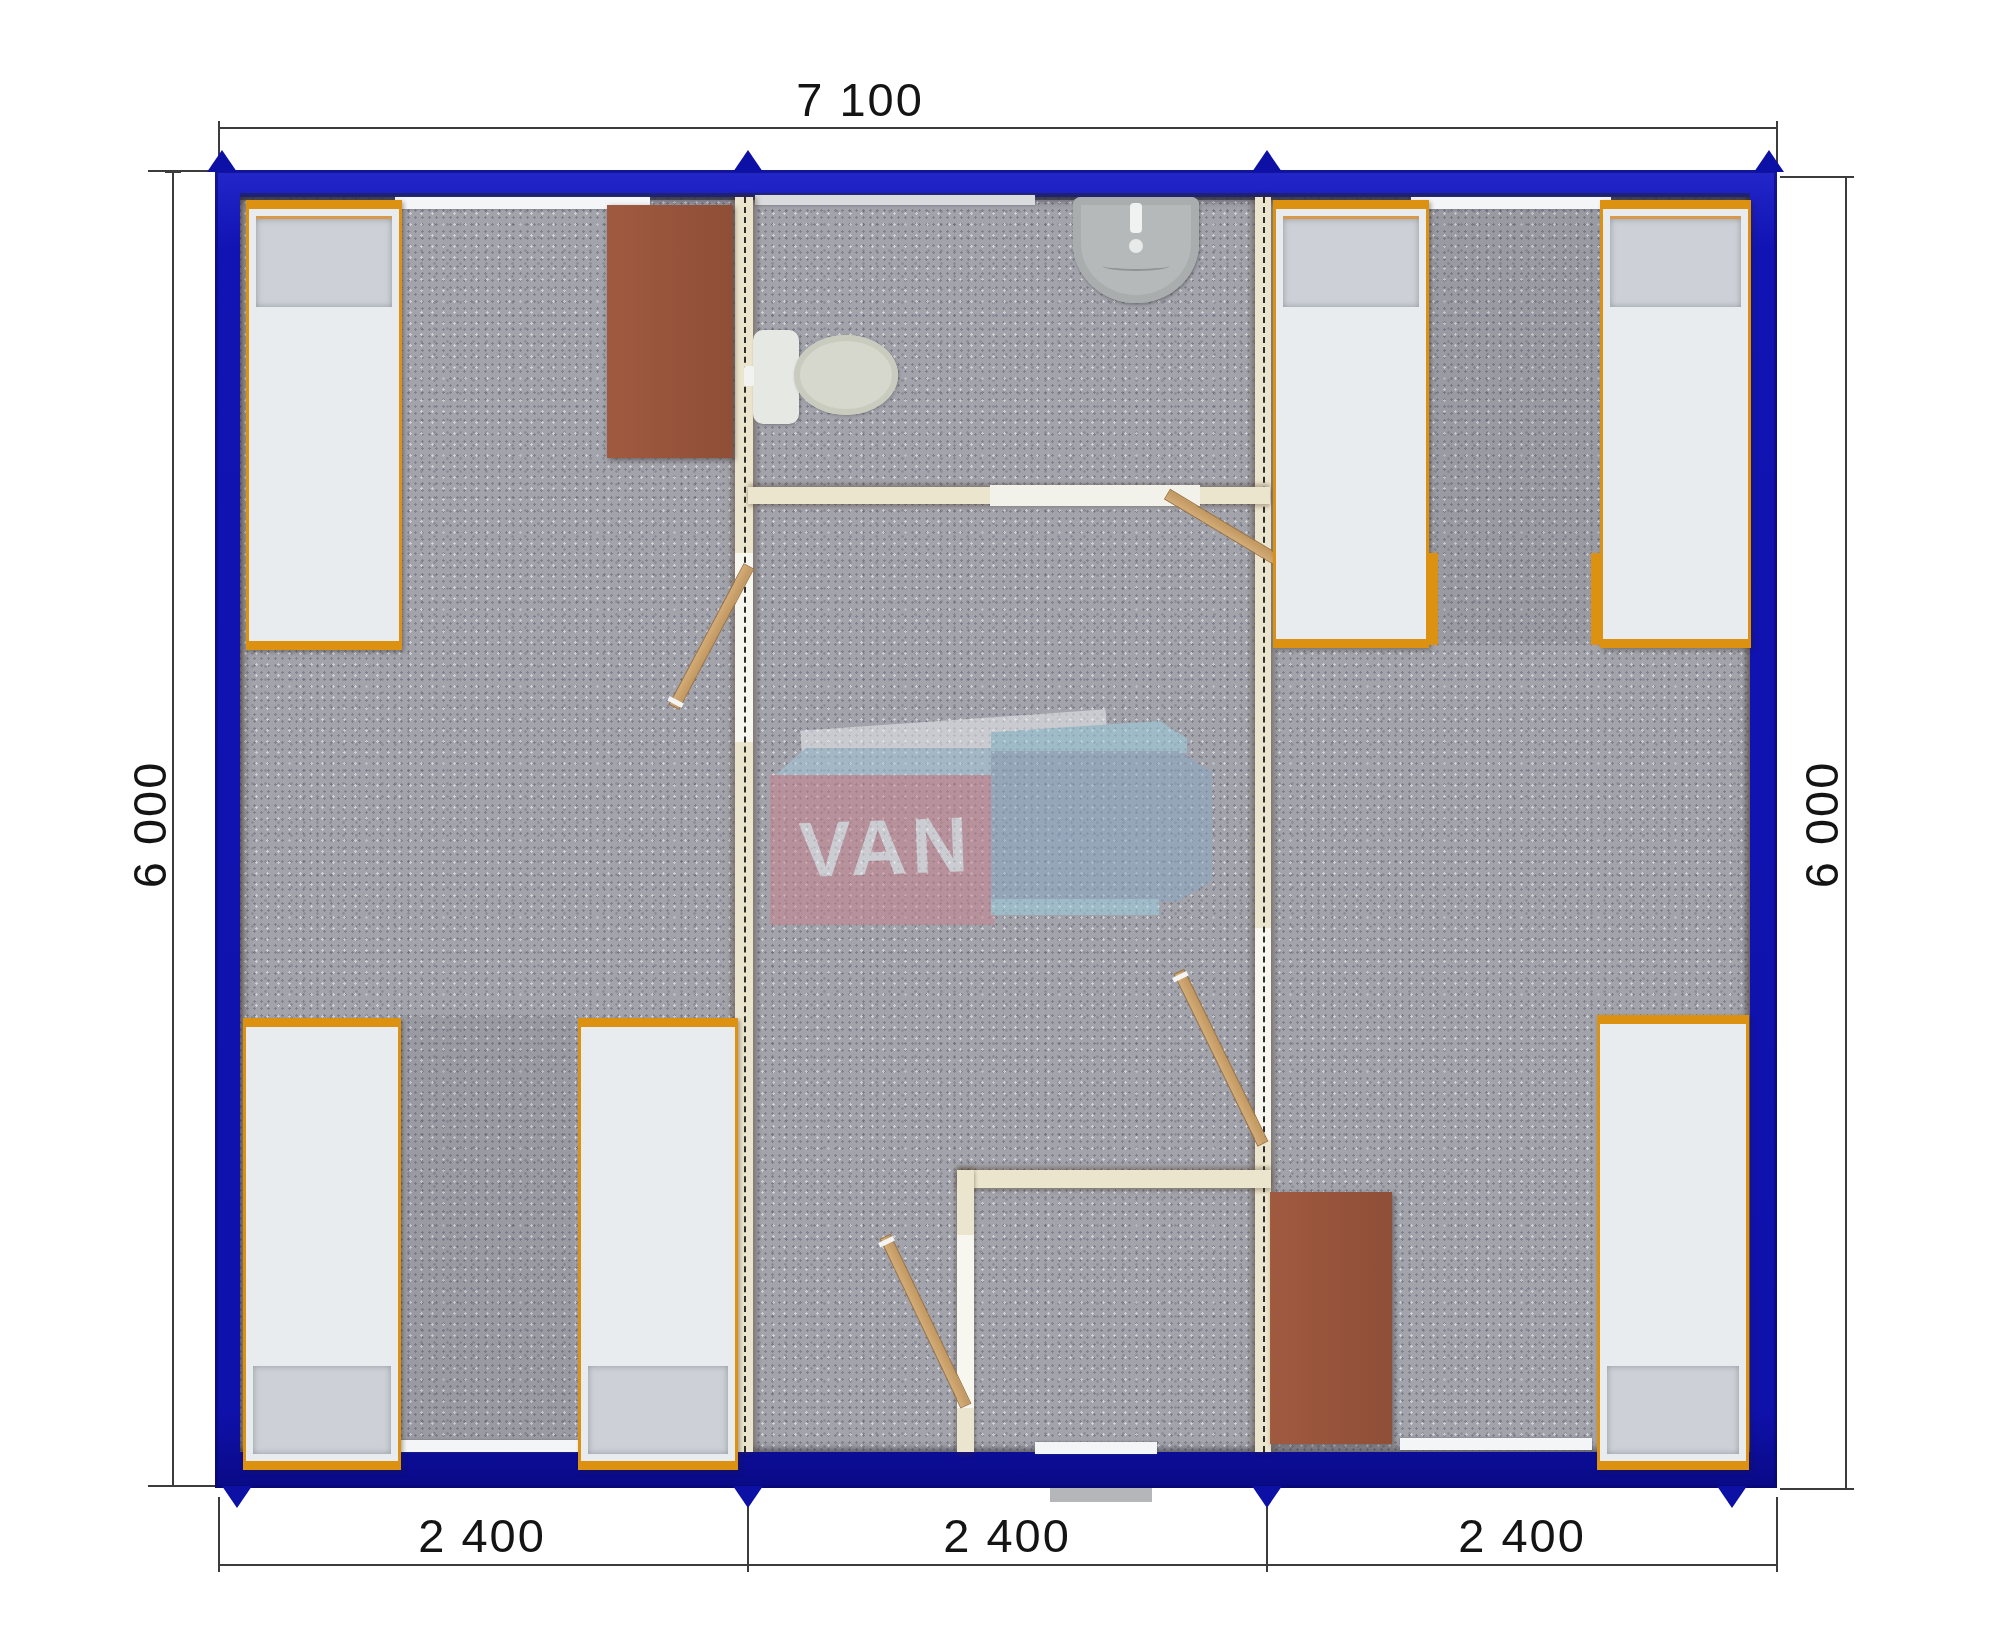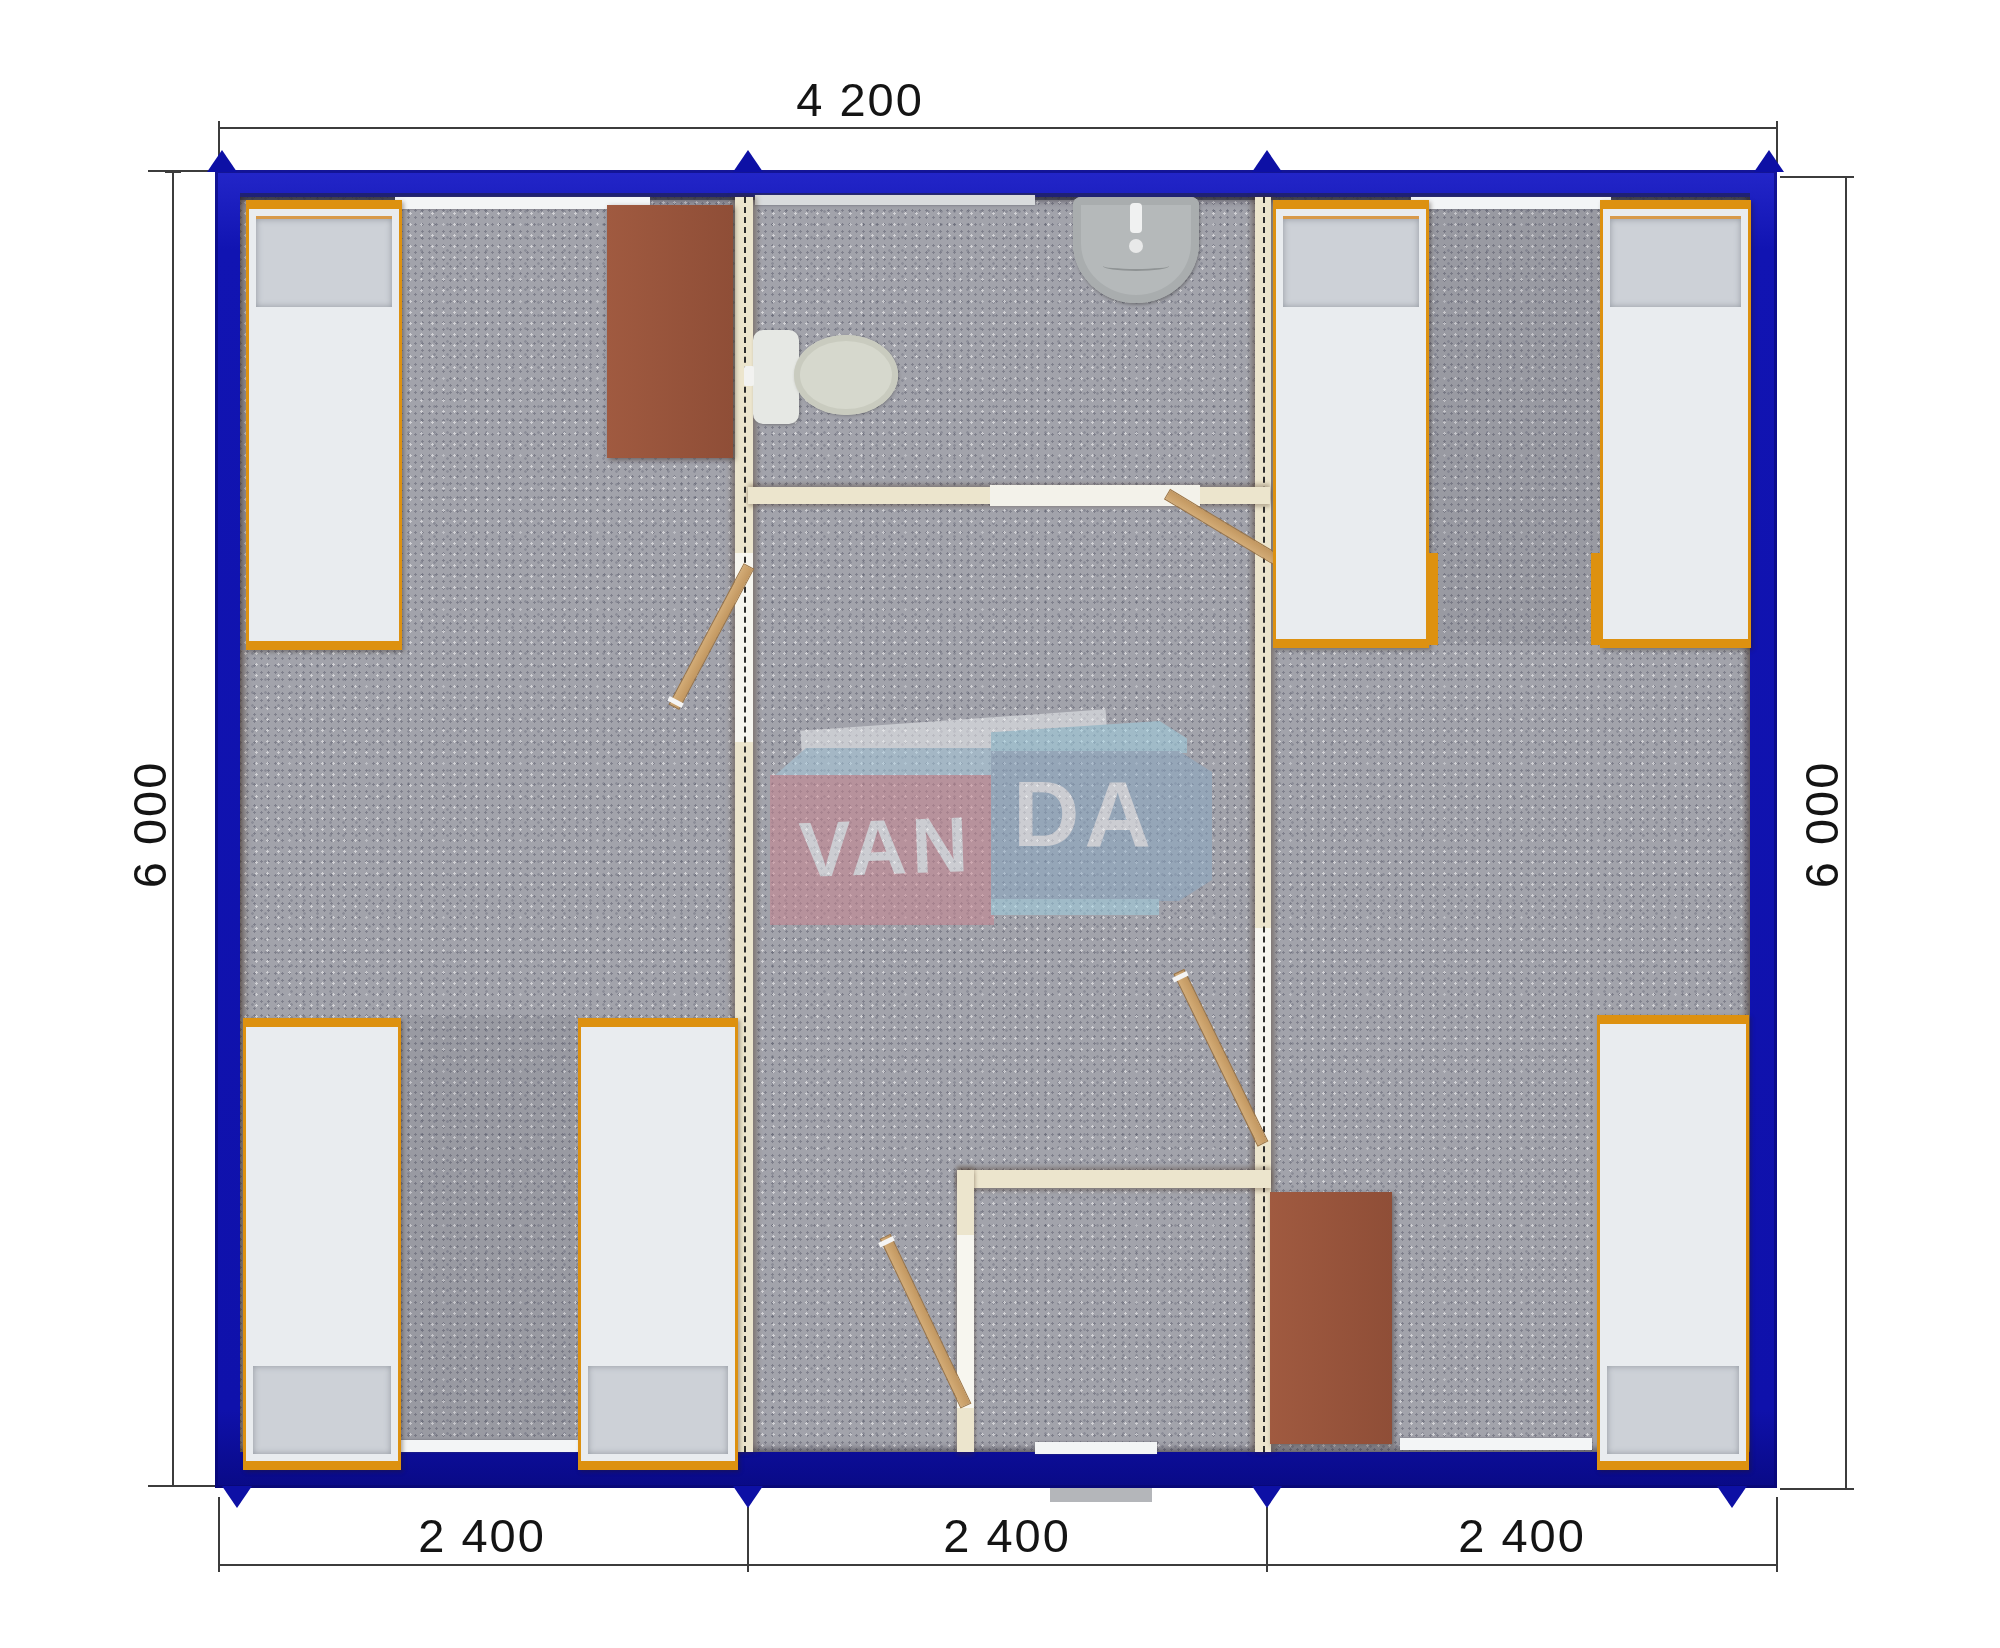--- a/index.html
+++ b/index.html
@@ -86,21 +86,21 @@
   .logo .blue-bottom{position:absolute;left:226px;top:185px;width:168px;height:16px;background:#9fd2e4;}
   .logo .txt{position:absolute;color:#f3f4f6;font-weight:bold;letter-spacing:5px;}
   .logo .txt-van{left:34px;top:88px;font-size:78px;transform:rotate(-2deg);}
   .logo .txt-da{left:248px;top:48px;font-size:92px;}
 </style>
 </head>
 <body>
 
 <div class="canvas">
 
-  <div class="dim-label" style="left:760px;top:72px;width:200px;text-align:center;">4 200</div>
+  <div class="dim-label" style="left:760px;top:72px;width:200px;text-align:center;">7 100</div>
   <div class="dim-line" style="left:218px;top:127px;width:1560px;height:2px;"></div>
   <div class="dim-tick" style="left:218px;top:121px;width:2px;height:14px;"></div>
   <div class="dim-tick" style="left:1776px;top:121px;width:2px;height:14px;"></div>
   <div class="dim-line" style="left:218px;top:131px;width:2px;height:34px;"></div>
   <div class="dim-line" style="left:1776px;top:131px;width:2px;height:34px;"></div>
   <div class="dim-line" style="left:148px;top:170px;width:68px;height:2px;"></div>
   <div class="dim-line" style="left:1780px;top:176px;width:70px;height:2px;"></div>
 
   <div class="dim-label vert" style="left:49px;top:797px;width:200px;text-align:center;">6 000</div>
   <div class="dim-line" style="left:172px;top:172px;width:2px;height:1314px;"></div>
@@ -213,16 +213,15 @@
   </div>
 
   <div class="logo">
     <div class="band"></div>
     <div class="red-top"></div>
     <div class="red-front"></div>
     <div class="blue-top"></div>
     <div class="blue-body"></div>
     <div class="blue-bottom"></div>
     <div class="txt txt-van">VAN</div>
-    <div class="txt txt-da">DA</div>
   </div>
 
 </div>
 
 </body></html>

